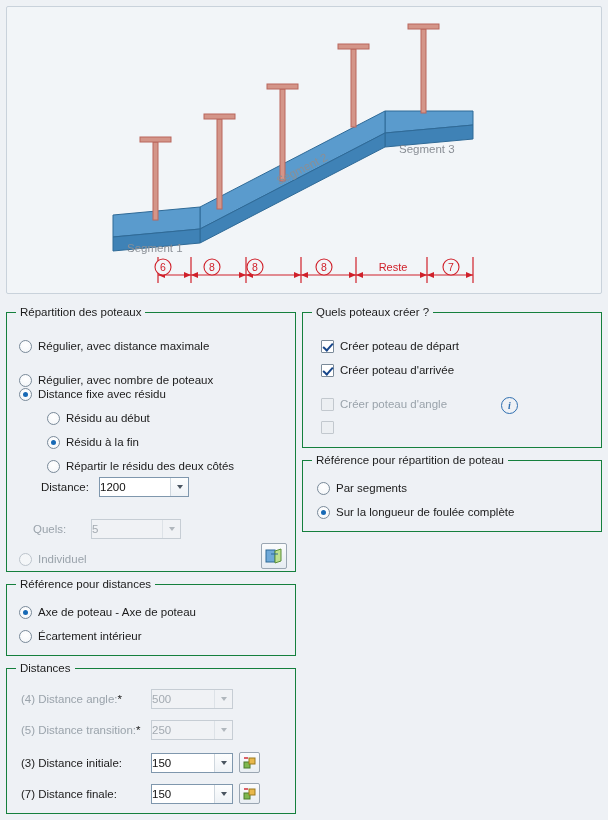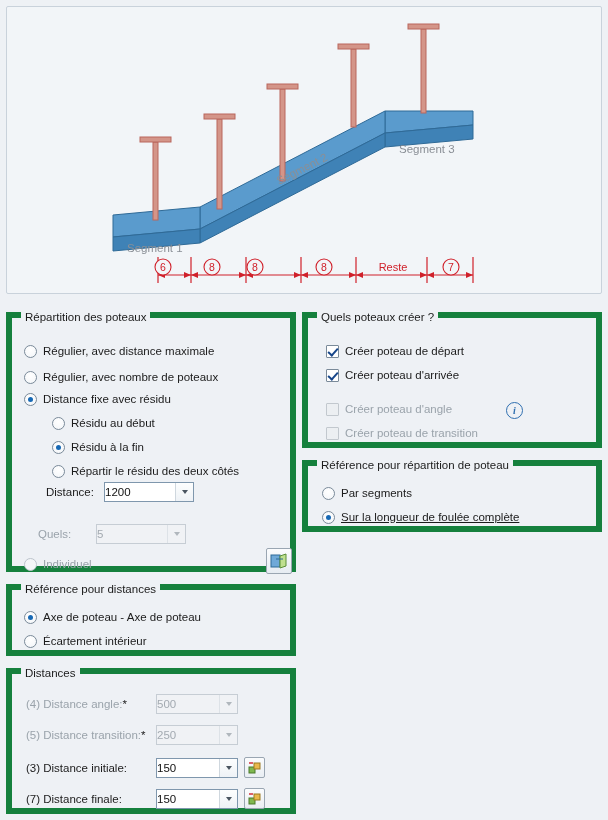--- a/index.html
+++ b/index.html
@@ -21,21 +21,21 @@
     border:1px solid #c9d2db;
     border-radius:2px;
     box-sizing:border-box;
     overflow:hidden;
   }
   .preview svg{display:block;}
 
   
   .group{
     position:absolute;
-    border:6px solid #15803d;
+    border:1px solid #15803d;
     border-radius:0;
     box-sizing:border-box;
     background:transparent;
   }
   .group>.legend{
     position:absolute;
     top:-7px;left:9px;
     background:#eef1f5;
     padding:0 4px;
     font-size:11.5px;
@@ -205,21 +205,21 @@
     </svg>
   </div>
 
   <div class="group" style="left:6px;top:312px;width:290px;height:260px;">
     <span class="legend">Répartition des poteaux</span>
 
     <div class="ctlrow" style="left:12px;top:26px;">
       <span class="radio"></span>
       <span class="lbl">Régulier, avec distance maximale</span>
     </div>
-    <div class="ctlrow" style="left:12px;top:52px;">
+    <div class="ctlrow" style="left:12px;top:60px;">
       <span class="radio"></span>
       <span class="lbl">Régulier, avec nombre de poteaux</span>
     </div>
     <div class="ctlrow" style="left:12px;top:74px;">
       <span class="radio on"></span>
       <span class="lbl">Distance fixe avec résidu</span>
     </div>
 
     <div class="ctlrow" style="left:40px;top:98px;">
       <span class="radio"></span>
@@ -352,31 +352,30 @@
     <div class="ctlrow" style="left:18px;top:50px;">
       <span class="check on"></span>
       <span class="lbl">Créer poteau d'arrivée</span>
     </div>
     <div class="ctlrow" style="left:18px;top:84px;">
       <span class="check dis"></span>
       <span class="lbl dis">Créer poteau d'angle</span>
     </div>
     <div class="ctlrow" style="left:18px;top:108px;">
       <span class="check dis"></span>
-      <span class="lbl dis">Créer poteau de transition</span>
     </div>
 
     <div class="infoicon" style="position:absolute;left:198px;top:84px;">i</div>
   </div>
 
   <div class="group" style="left:302px;top:460px;width:300px;height:72px;">
     <span class="legend">Référence pour répartition de poteau</span>
     <div class="ctlrow" style="left:14px;top:20px;">
       <span class="radio"></span>
       <span class="lbl">Par segments</span>
     </div>
-    <div class="ctlrow" style="left:14px;top:44px;text-decoration:underline;">
+    <div class="ctlrow" style="left:14px;top:44px;">
       <span class="radio on"></span>
       <span class="lbl">Sur la longueur de foulée complète</span>
     </div>
   </div>
 
 </div>
 
 </body></html>

